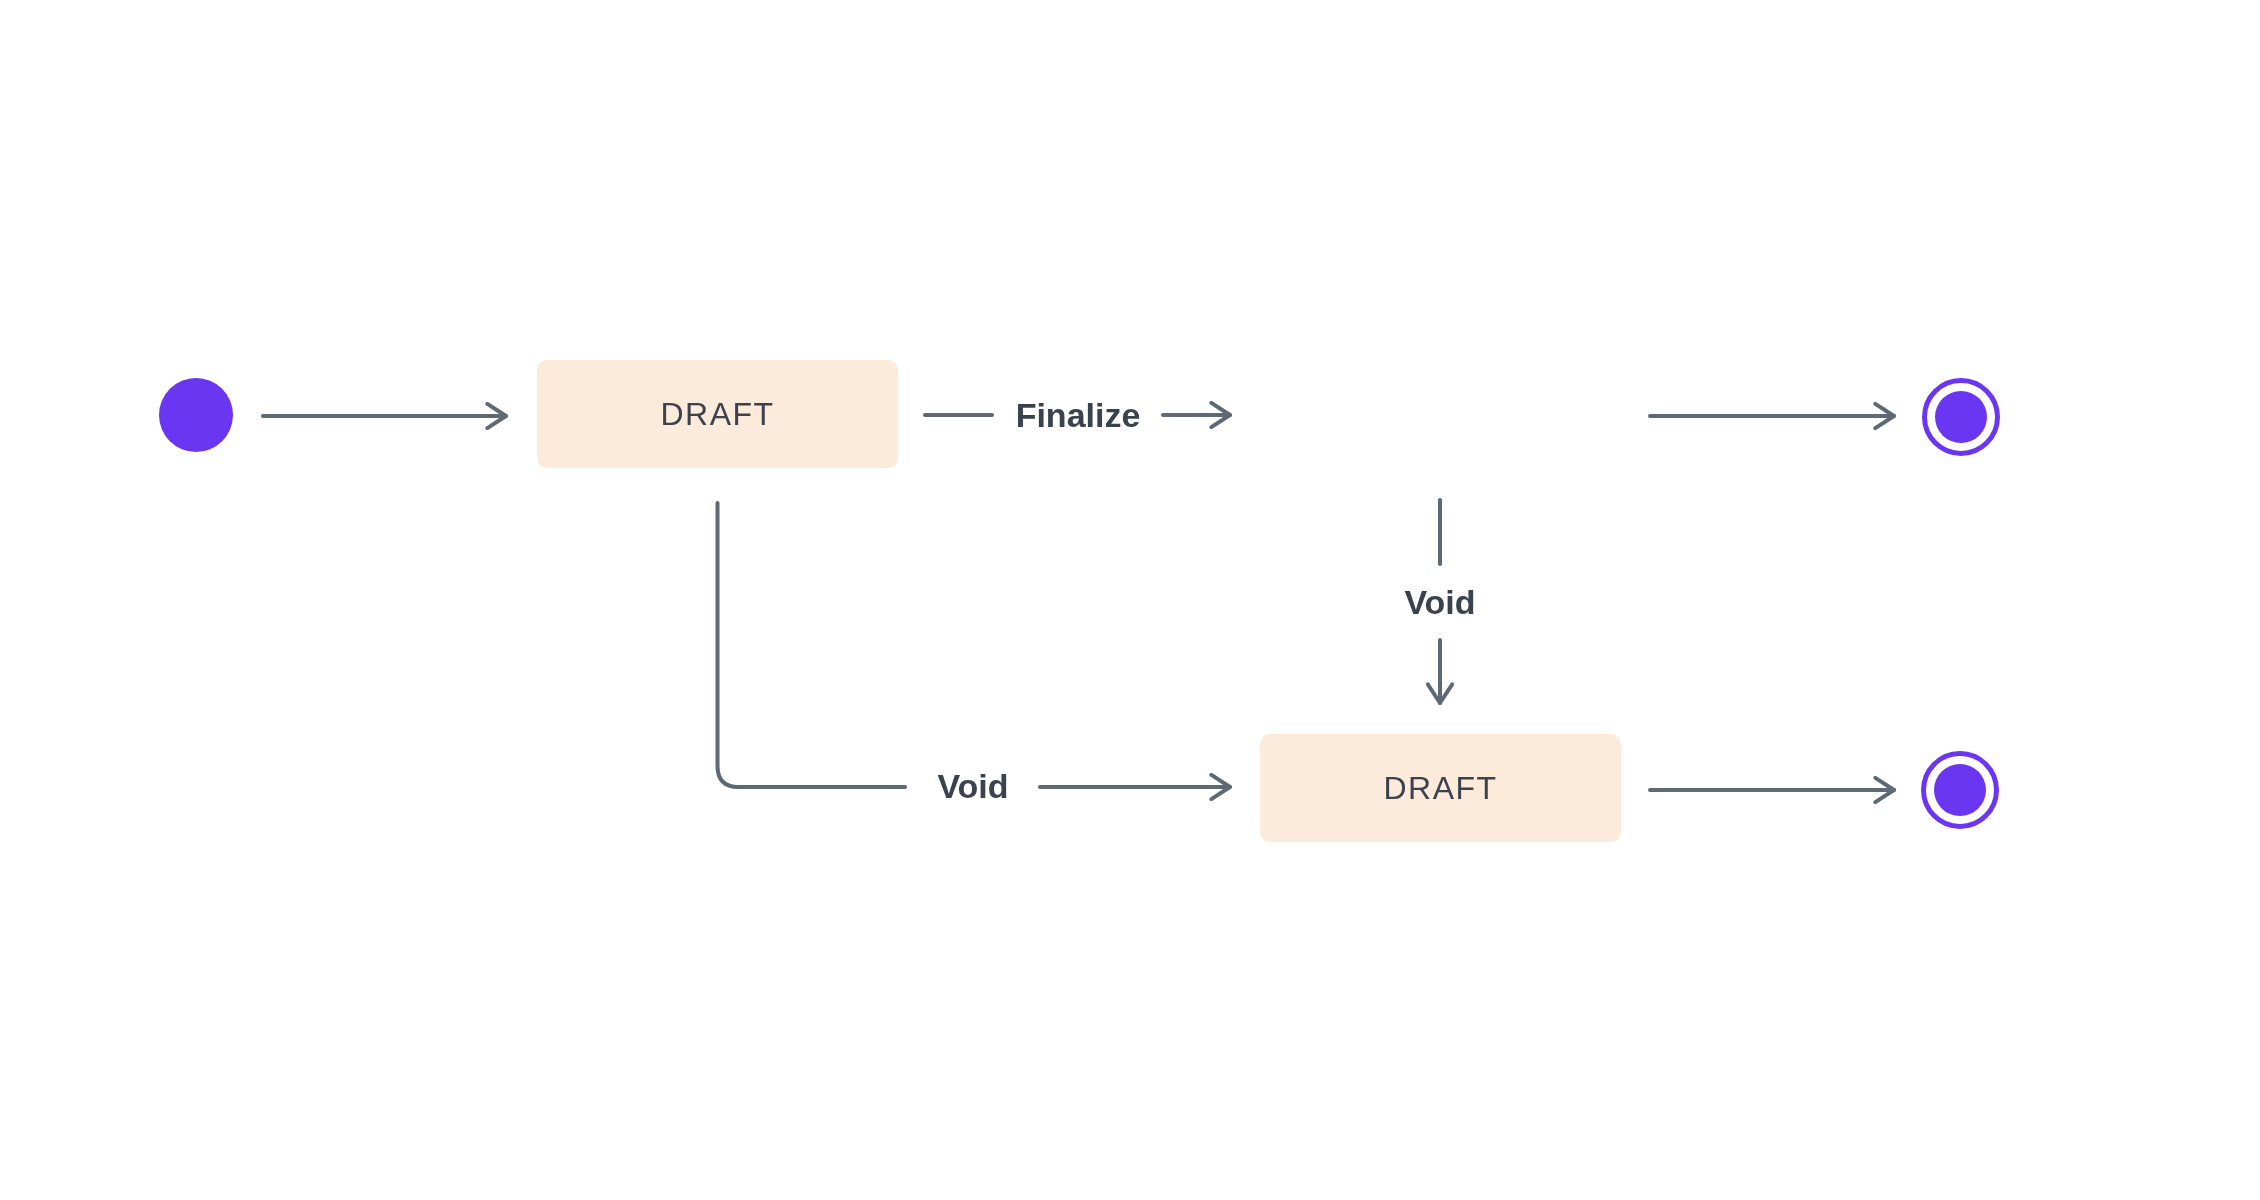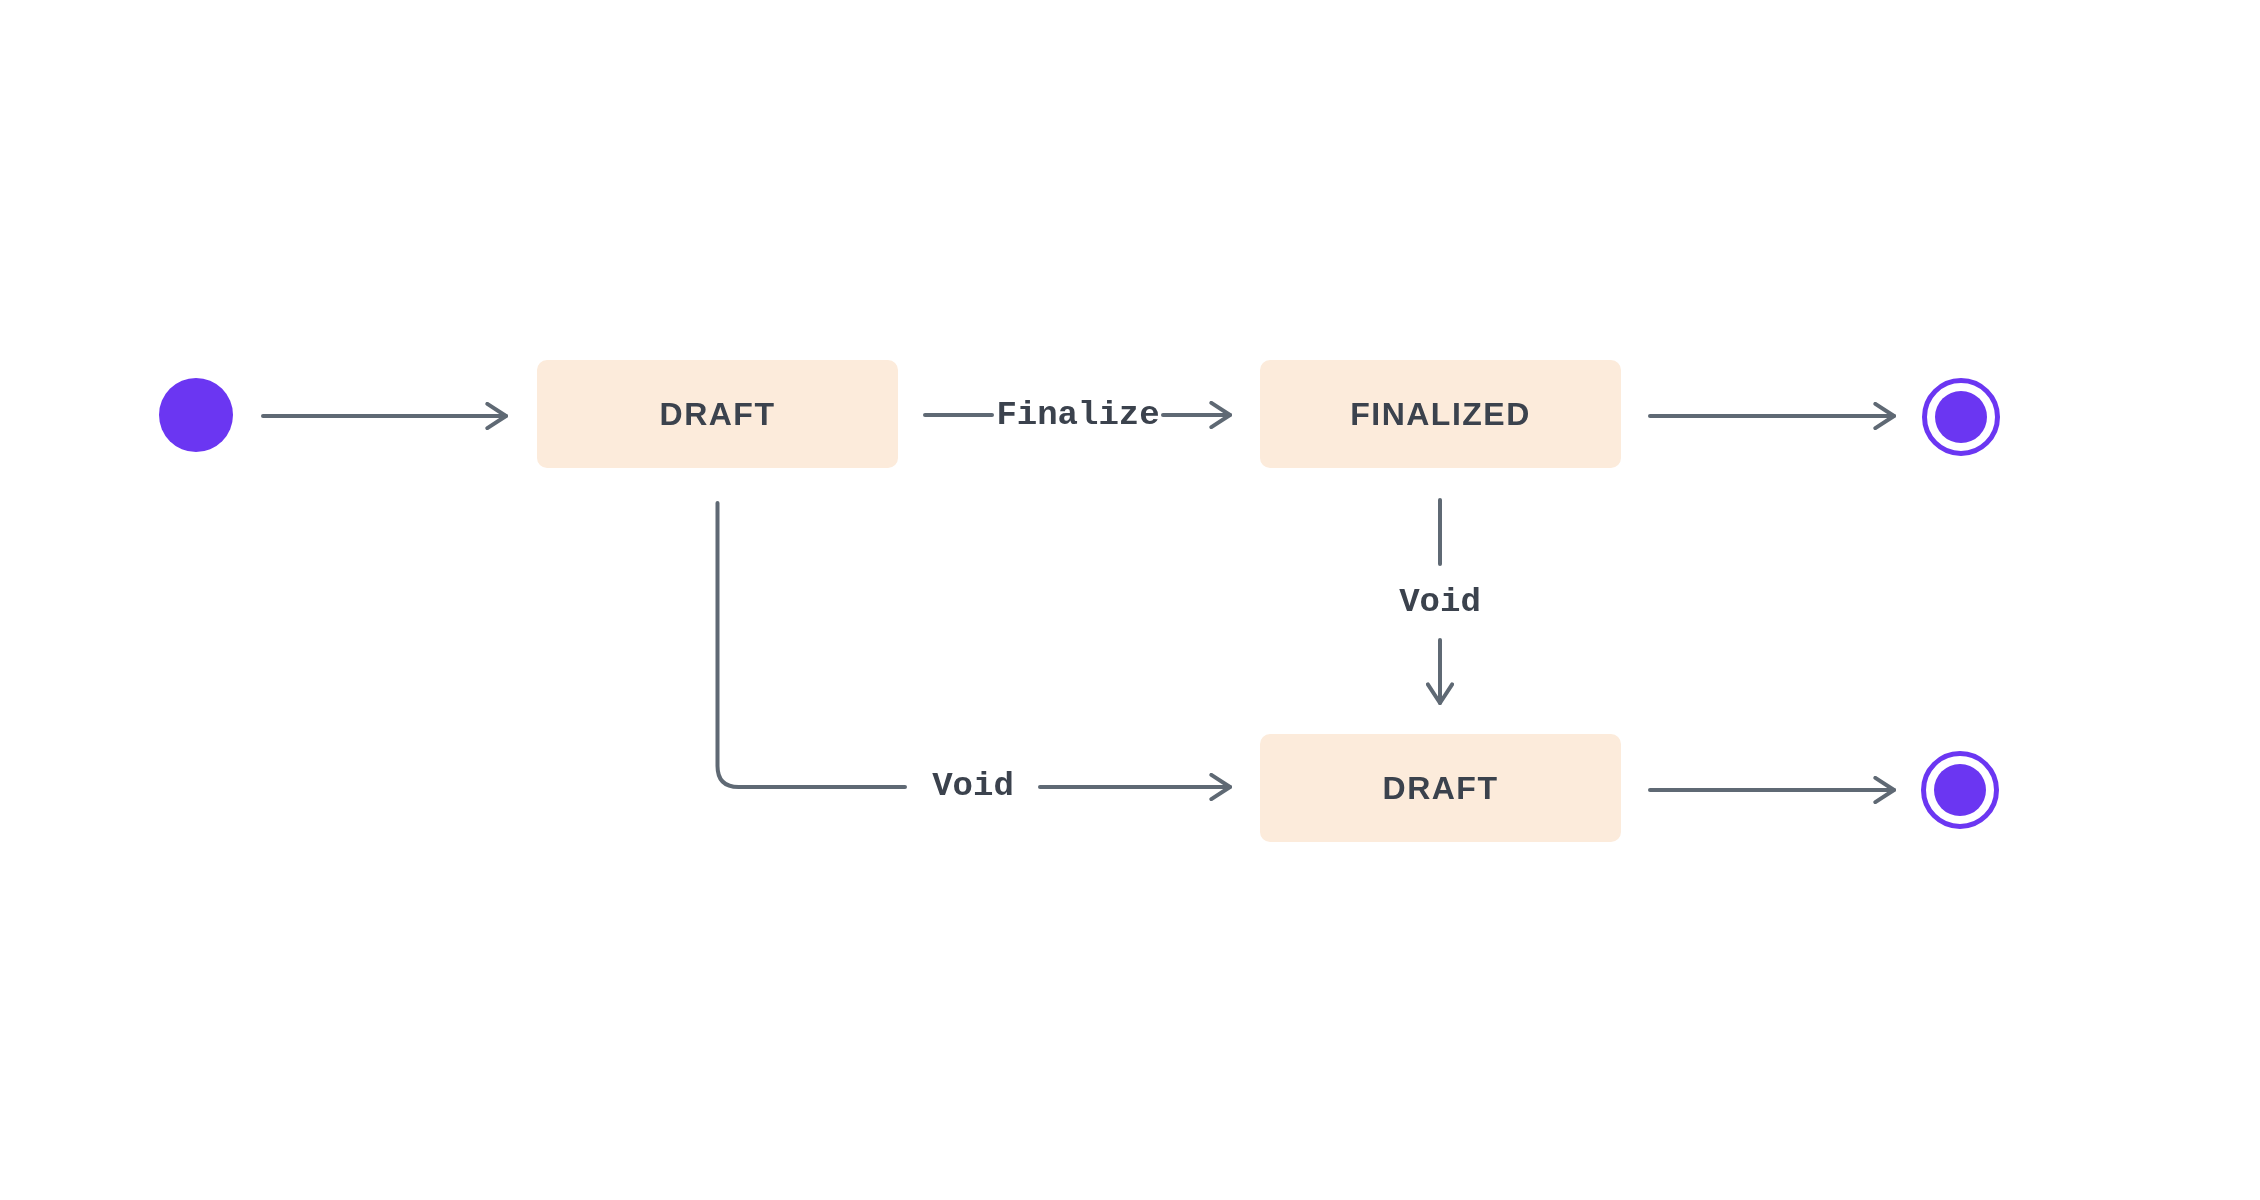--- a/index.html
+++ b/index.html
@@ -34,36 +34,35 @@
     width: 361px;
     height: 108px;
     background: #fcebdb;
     border-radius: 10px;
     display: flex;
     align-items: center;
     justify-content: center;
   }
   .state-box .state-label {
     font-size: 32px;
-    font-weight: 700;
+    font-weight: 400;
     letter-spacing: 1.5px;
     color: #3b424d;
   }
   .box-draft     { left: 537px;  top: 360px; }
   .box-finalized { left: 1260px; top: 360px; }
   .box-voided    { left: 1260px; top: 734px; }
 
   .edge-label {
     position: absolute;
     transform: translate(-50%, -50%);
     font-size: 34px;
     font-weight: 700;
     color: #3b424d;
     white-space: nowrap;
-    font-family: Liberation Mono, monospace;
   }
   .label-finalize        { left: 1078px; top: 415px; }
   .label-void-vertical   { left: 1440px; top: 602px; }
   .label-void-horizontal { left: 973px;  top: 786px; }
 
   .start-circle {
     position: absolute;
     left: 159px;
     top: 378px;
     width: 74px;
@@ -119,23 +118,20 @@
 
     <path class="edge" d="M1650 790 L1894 790" marker-end="url(#arrowhead)"></path>
   </svg>
 
   <div class="start-circle"></div>
 
   <div class="state-box box-draft">
     <span class="state-label">DRAFT</span>
   </div>
 
-  <div class="state-box box-finalized">
-    <span class="state-label">FINALIZED</span>
-  </div>
 
   <div class="state-box box-voided">
     <span class="state-label">DRAFT</span>
   </div>
 
   <div class="edge-label label-finalize">Finalize</div>
 
   <div class="edge-label label-void-vertical">Void</div>
 
   <div class="edge-label label-void-horizontal">Void</div>

